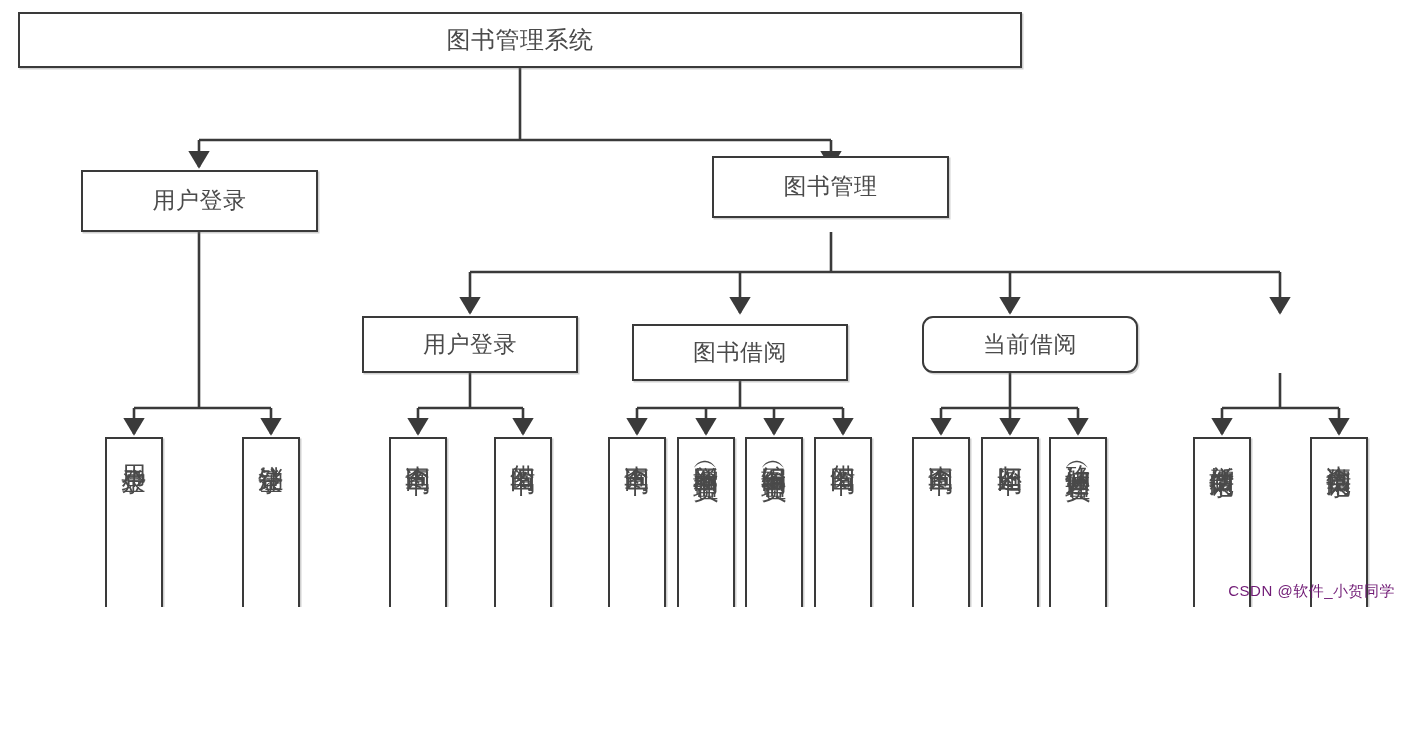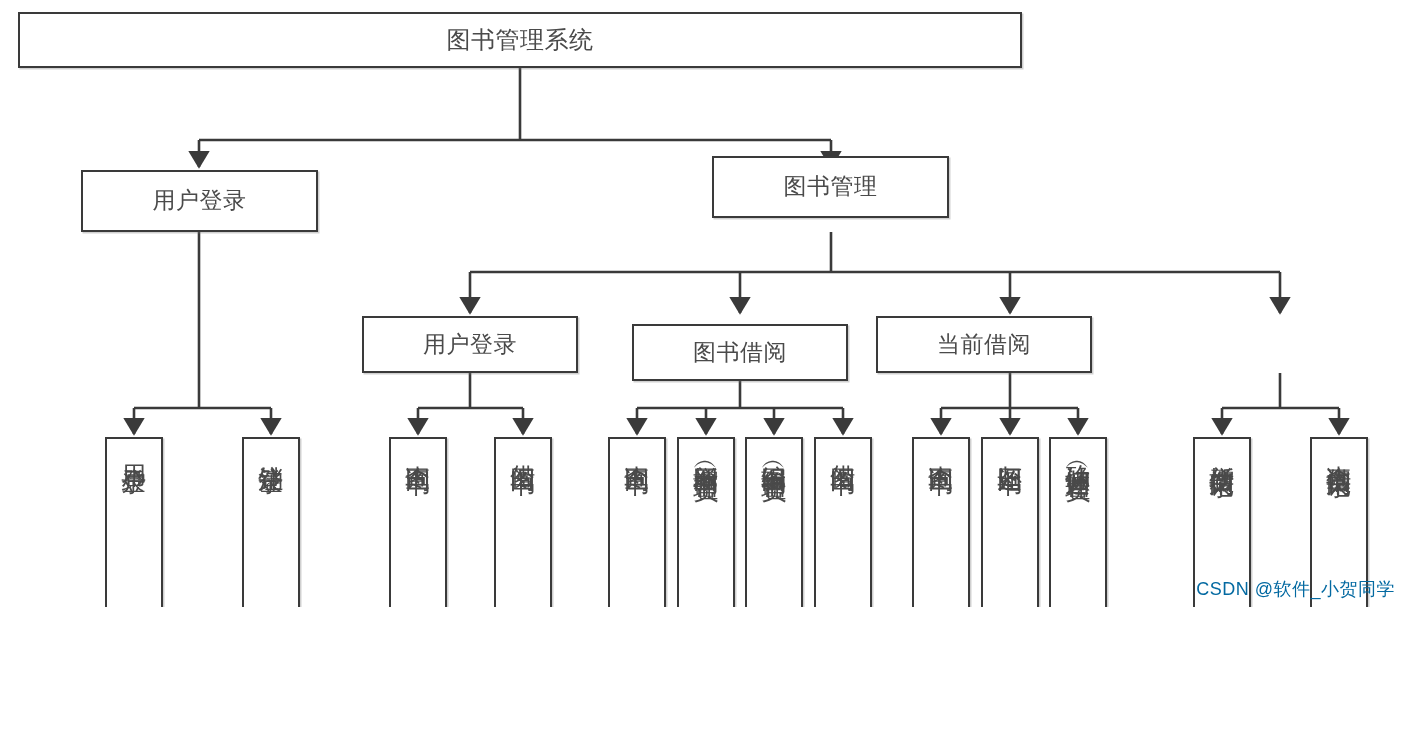--- a/index.html
+++ b/index.html
@@ -59,22 +59,22 @@
     letter-spacing: 2px;
     margin: 0 auto;
   }
   .node.root .label {
     font-size: 24px;
   }
   #watermark {
     position: absolute;
     right: 10px;
     bottom: 6px;
-    font-size: 18px;
-    color: #0369a1;
+    font-size: 15px;
+    color: #701a75;
     letter-spacing: 0.5px;
     white-space: nowrap;
     user-select: none;
   }
 </style>
 </head>
 <body>
 
 <div id="canvas">
 
@@ -138,21 +138,21 @@
   <div class="node horiz" style="left:712px; top:156px; width:237px; height:62px;">
     <span class="label">图书管理</span>
   </div>
 
   <div class="node horiz" style="left:362px; top:316px; width:216px; height:57px;">
     <span class="label">用户登录</span>
   </div>
   <div class="node horiz" style="left:632px; top:324px; width:216px; height:57px;">
     <span class="label">图书借阅</span>
   </div>
-  <div class="node horiz" style="left:876px; top:316px; width:216px; height:57px;">
+  <div class="node horiz" style="left:922px; top:316px; width:216px; height:57px;border-radius:11px;">
     <span class="label">当前借阅</span>
   </div>
 
   <div class="node vert" style="left:105px; top:437px; width:58px; height:296px;">
     <span class="label">用户登录</span>
   </div>
   <div class="node vert" style="left:242px; top:437px; width:58px; height:296px;">
     <span class="label">注销登录</span>
   </div>
 

